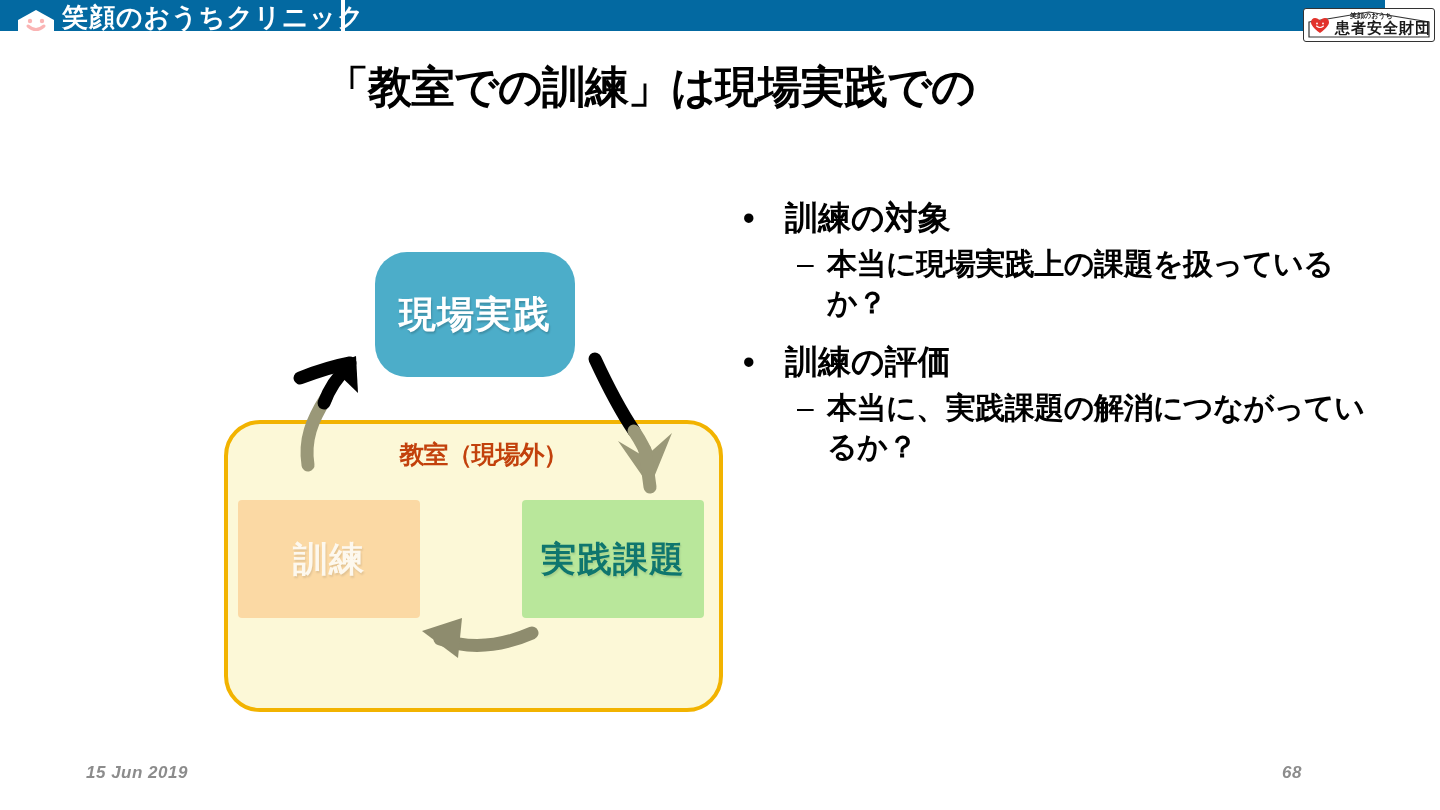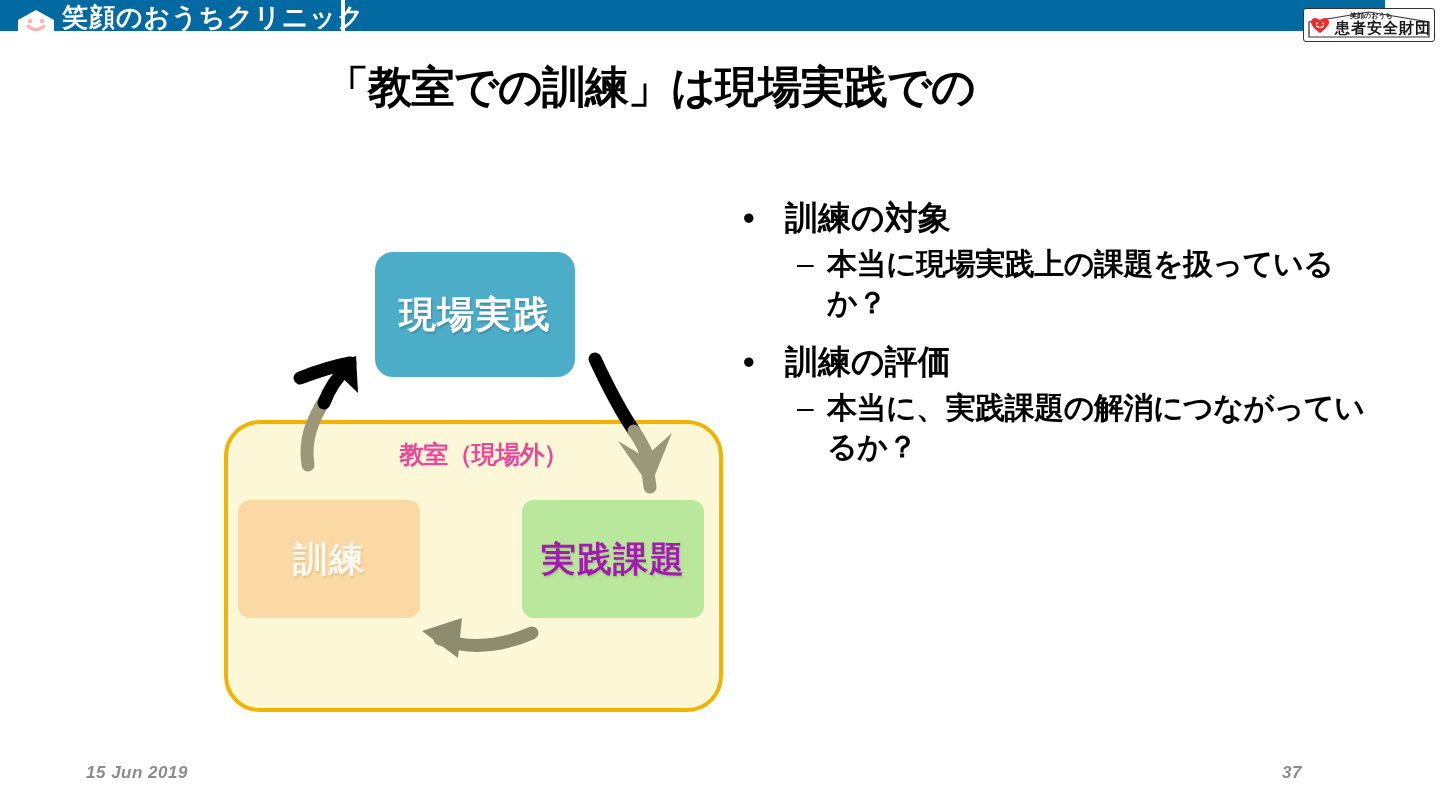--- a/index.html
+++ b/index.html
@@ -187,62 +187,62 @@
     box-sizing: border-box;
   }
   .classroom-label {
     position: absolute;
     left: 24px;
     top: 203px;
     width: 519px;
     text-align: center;
     font-size: 25px;
     font-weight: bold;
-    color: #ec4899;
+    color: #c2410c;
     letter-spacing: -1px;
   }
   .node {
     position: absolute;
     display: flex;
     align-items: center;
     justify-content: center;
-    border-radius: 12px;
+    border-radius: 4px;
     font-weight: bold;
     box-sizing: border-box;
   }
   .node-practice {
     left: 175px;
     top: 17px;
     width: 200px;
     height: 125px;
     background: #4CADC9;
     color: #ffffff;
     font-size: 37px;
     letter-spacing: 1px;
     text-shadow: 1px 2px 2px rgba(0,0,0,0.18);
-    border-radius: 18px;
+    border-radius: 32px;
   }
   .node-training {
     left: 38px;
     top: 265px;
     width: 182px;
     height: 118px;
     background: #FBD9A4;
     color: #FDF8EE;
     font-size: 35px;
     letter-spacing: 1px;
     text-shadow: 1px 2px 2px rgba(0,0,0,0.10);
   }
   .node-task {
     left: 322px;
     top: 265px;
     width: 182px;
     height: 118px;
     background: #B9E79B;
-    color: #a21caf;
+    color: #0f766e;
     font-size: 35px;
     letter-spacing: 1px;
     text-shadow: 1px 2px 2px rgba(0,0,0,0.10);
   }
   .arrows {
     position: absolute;
     left: 0;
     top: 0;
     width: 560px;
     height: 500px;
@@ -375,16 +375,16 @@
     </div>
 
     <div class="node node-task">
       <span>実践課題</span>
     </div>
 
   </div>
 
   <div class="footer">
     <span class="footer-date">15 Jun 2019</span>
-    <span class="footer-page">37</span>
+    <span class="footer-page">68</span>
   </div>
 
 </div>
 
 </body></html>

